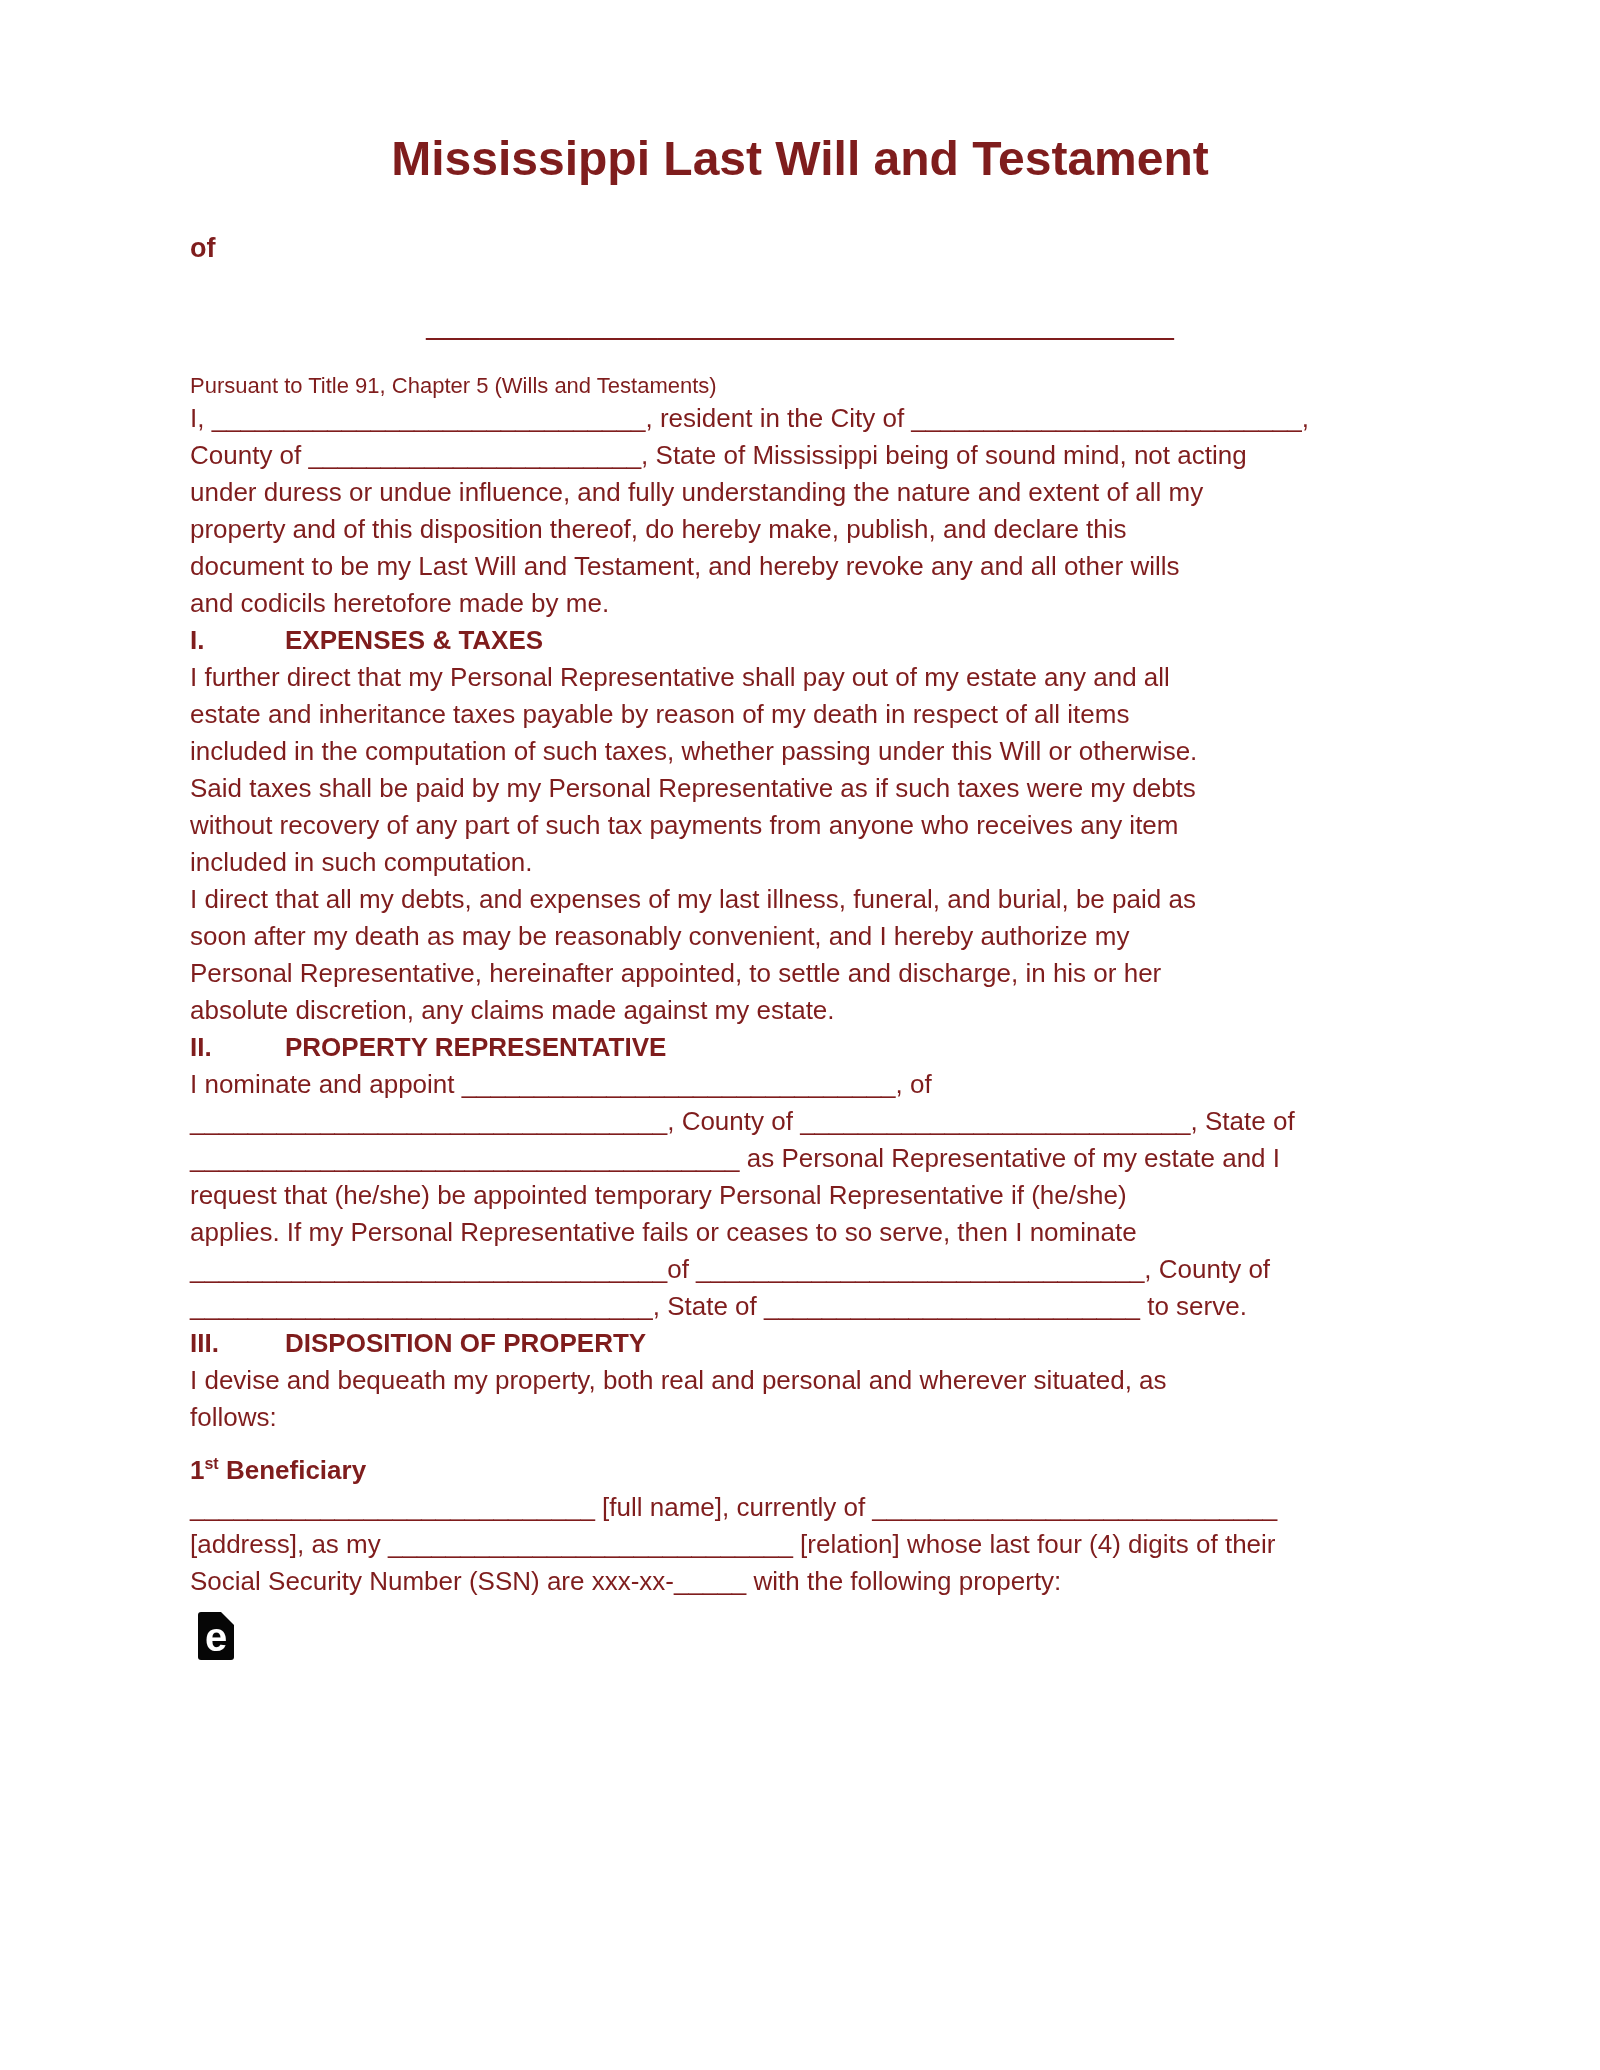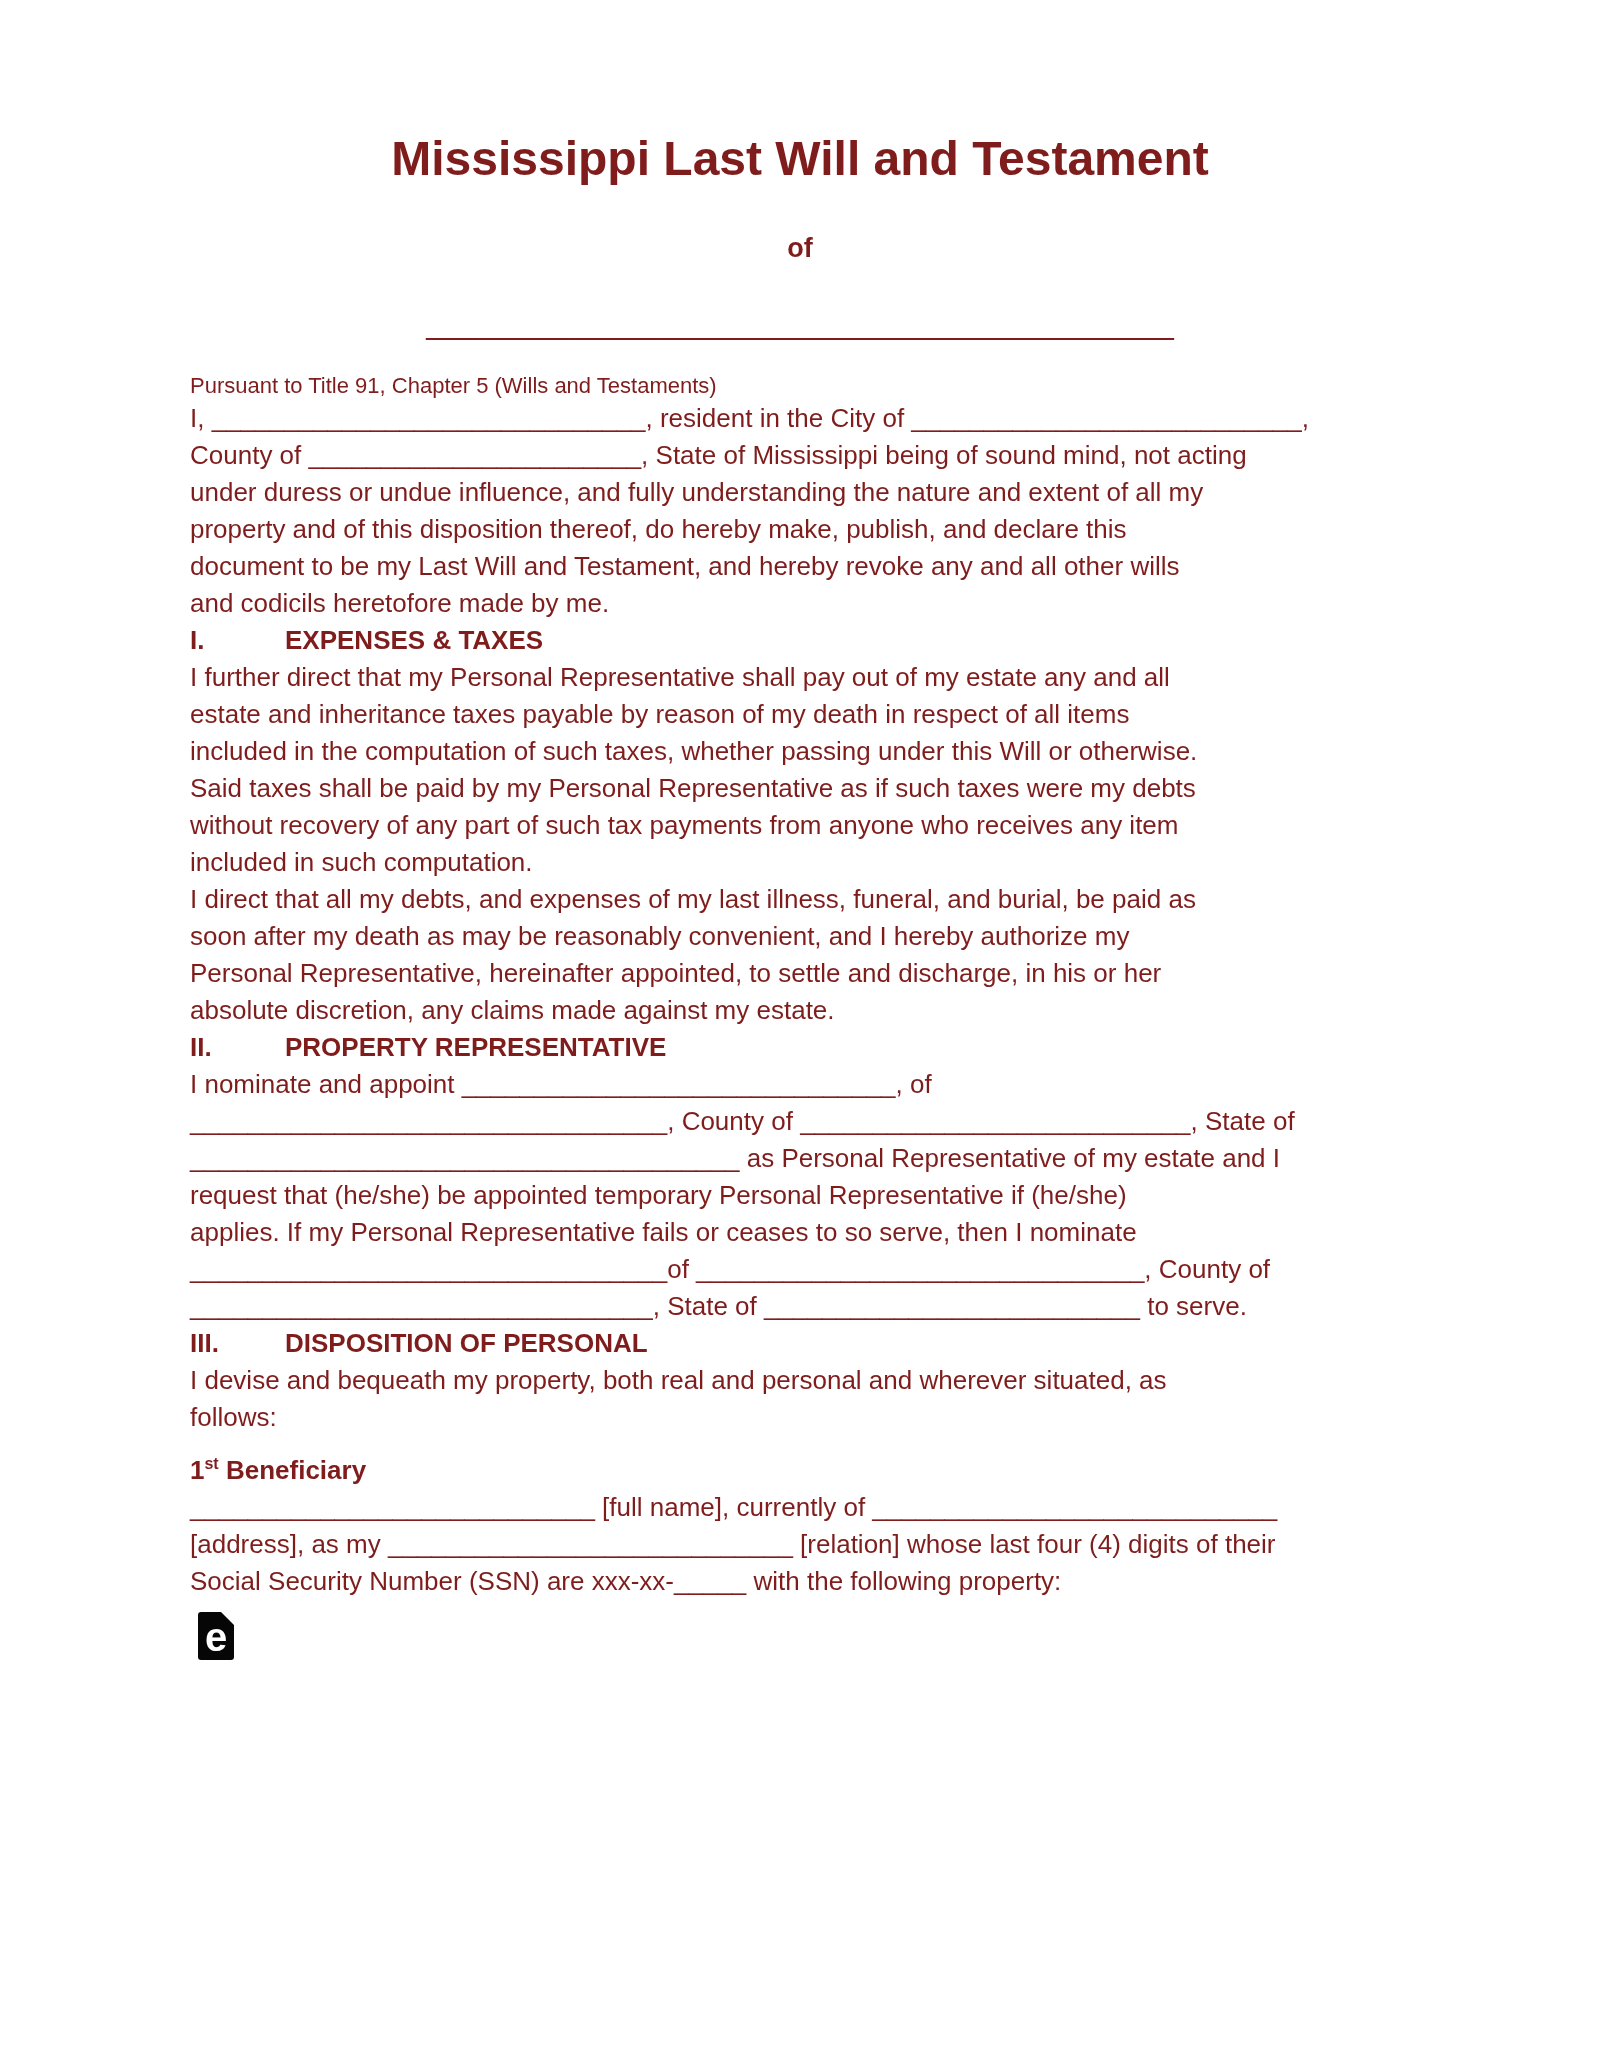--- a/index.html
+++ b/index.html
@@ -24,21 +24,20 @@
     font-size: 48px;
     line-height: 56px;
     font-weight: bold;
     text-align: center;
   }
   .doc-of {
     margin-top: 44px;
     font-size: 27px;
     line-height: 34px;
     font-weight: bold;
-    text-align: center;
   }
   .name-blank {
     margin-top: 40px;
     font-size: 32px;
     line-height: 37px;
     text-align: center;
     white-space: pre;
   }
   .statute {
     margin-top: 30px;
@@ -136,21 +135,21 @@
 
   <p class="body mt20">I nominate and appoint ______________________________, of
 _________________________________, County of ___________________________, State of
 ______________________________________ as Personal Representative of my estate and I
 request that (he/she) be appointed temporary Personal Representative if (he/she)
 applies. If my Personal Representative fails or ceases to so serve, then I nominate
 _________________________________of _______________________________, County of
 ________________________________, State of __________________________ to serve.</p>
 
   <h2 class="section-heading mt31">
-    <span class="sec-num">III.</span><span>DISPOSITION OF PERSONAL</span>
+    <span class="sec-num">III.</span><span>DISPOSITION OF PROPERTY</span>
   </h2>
 
   <p class="body mt35">I devise and bequeath my property, both real and personal and wherever situated, as
 follows:</p>
 
   <div class="bene-heading mt16">
     <span>1</span><sup>st</sup><span> Beneficiary</span>
   </div>
 
   <p class="body mt26">____________________________ [full name], currently of ____________________________

